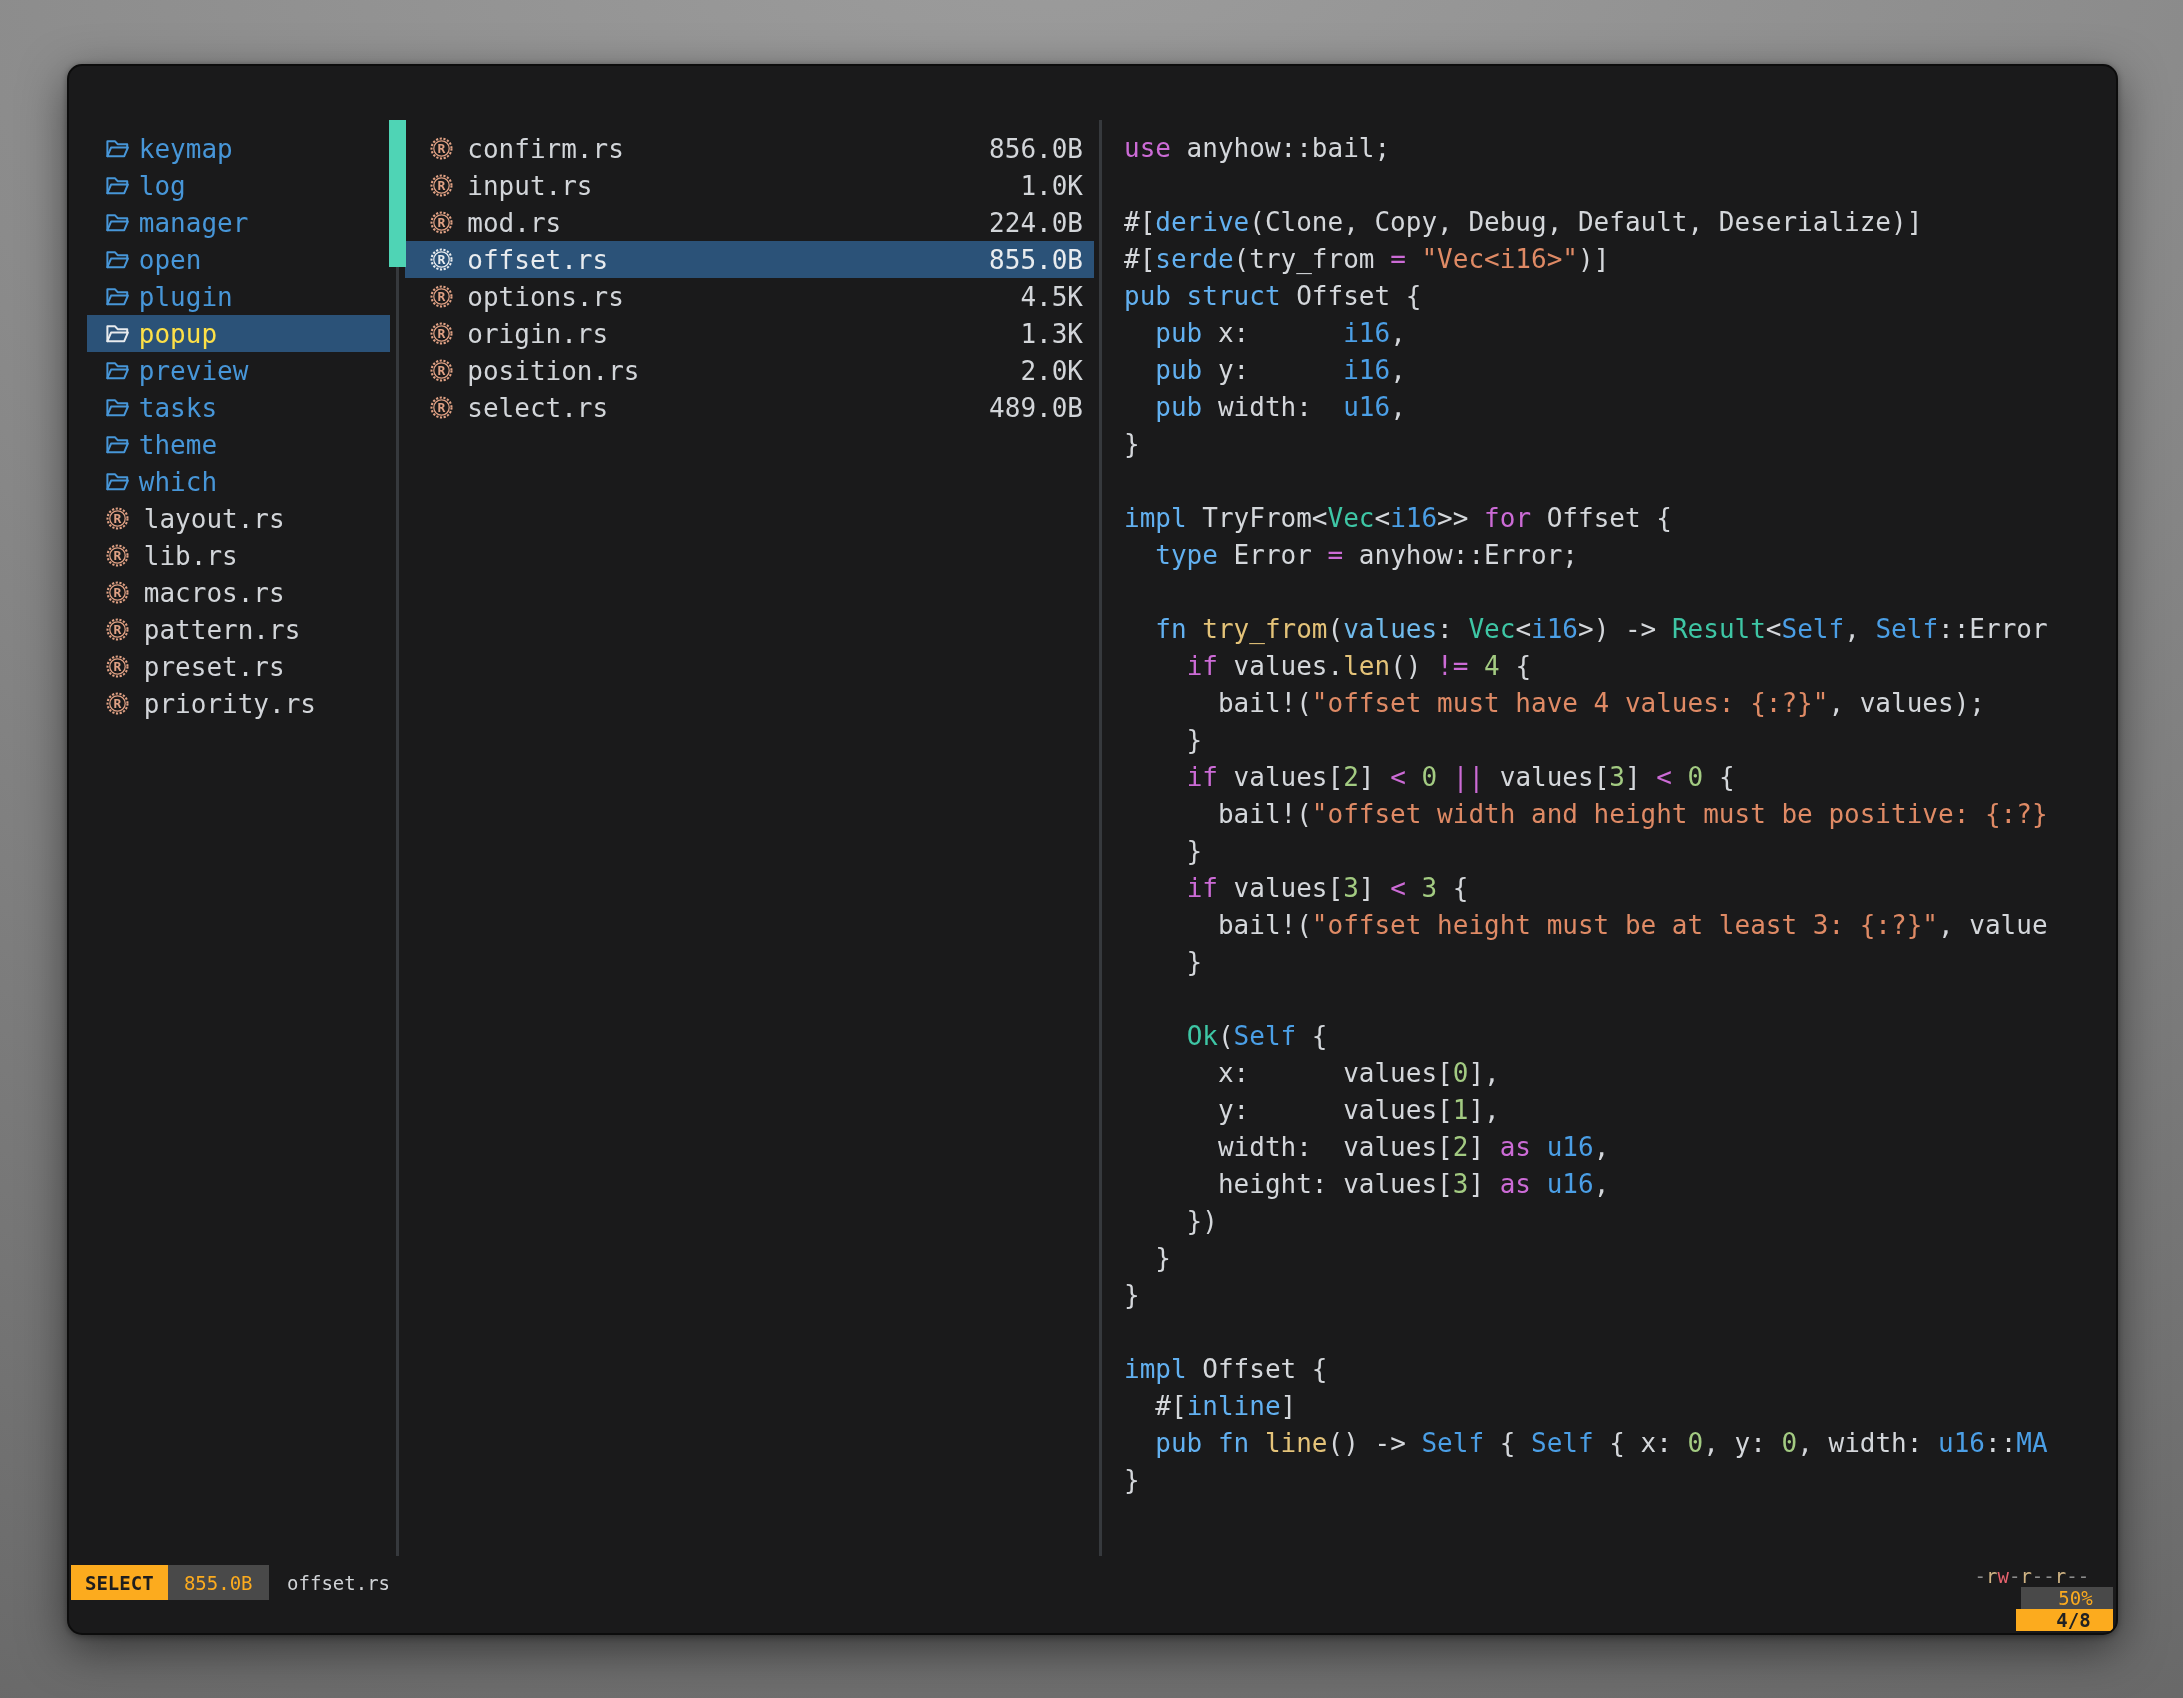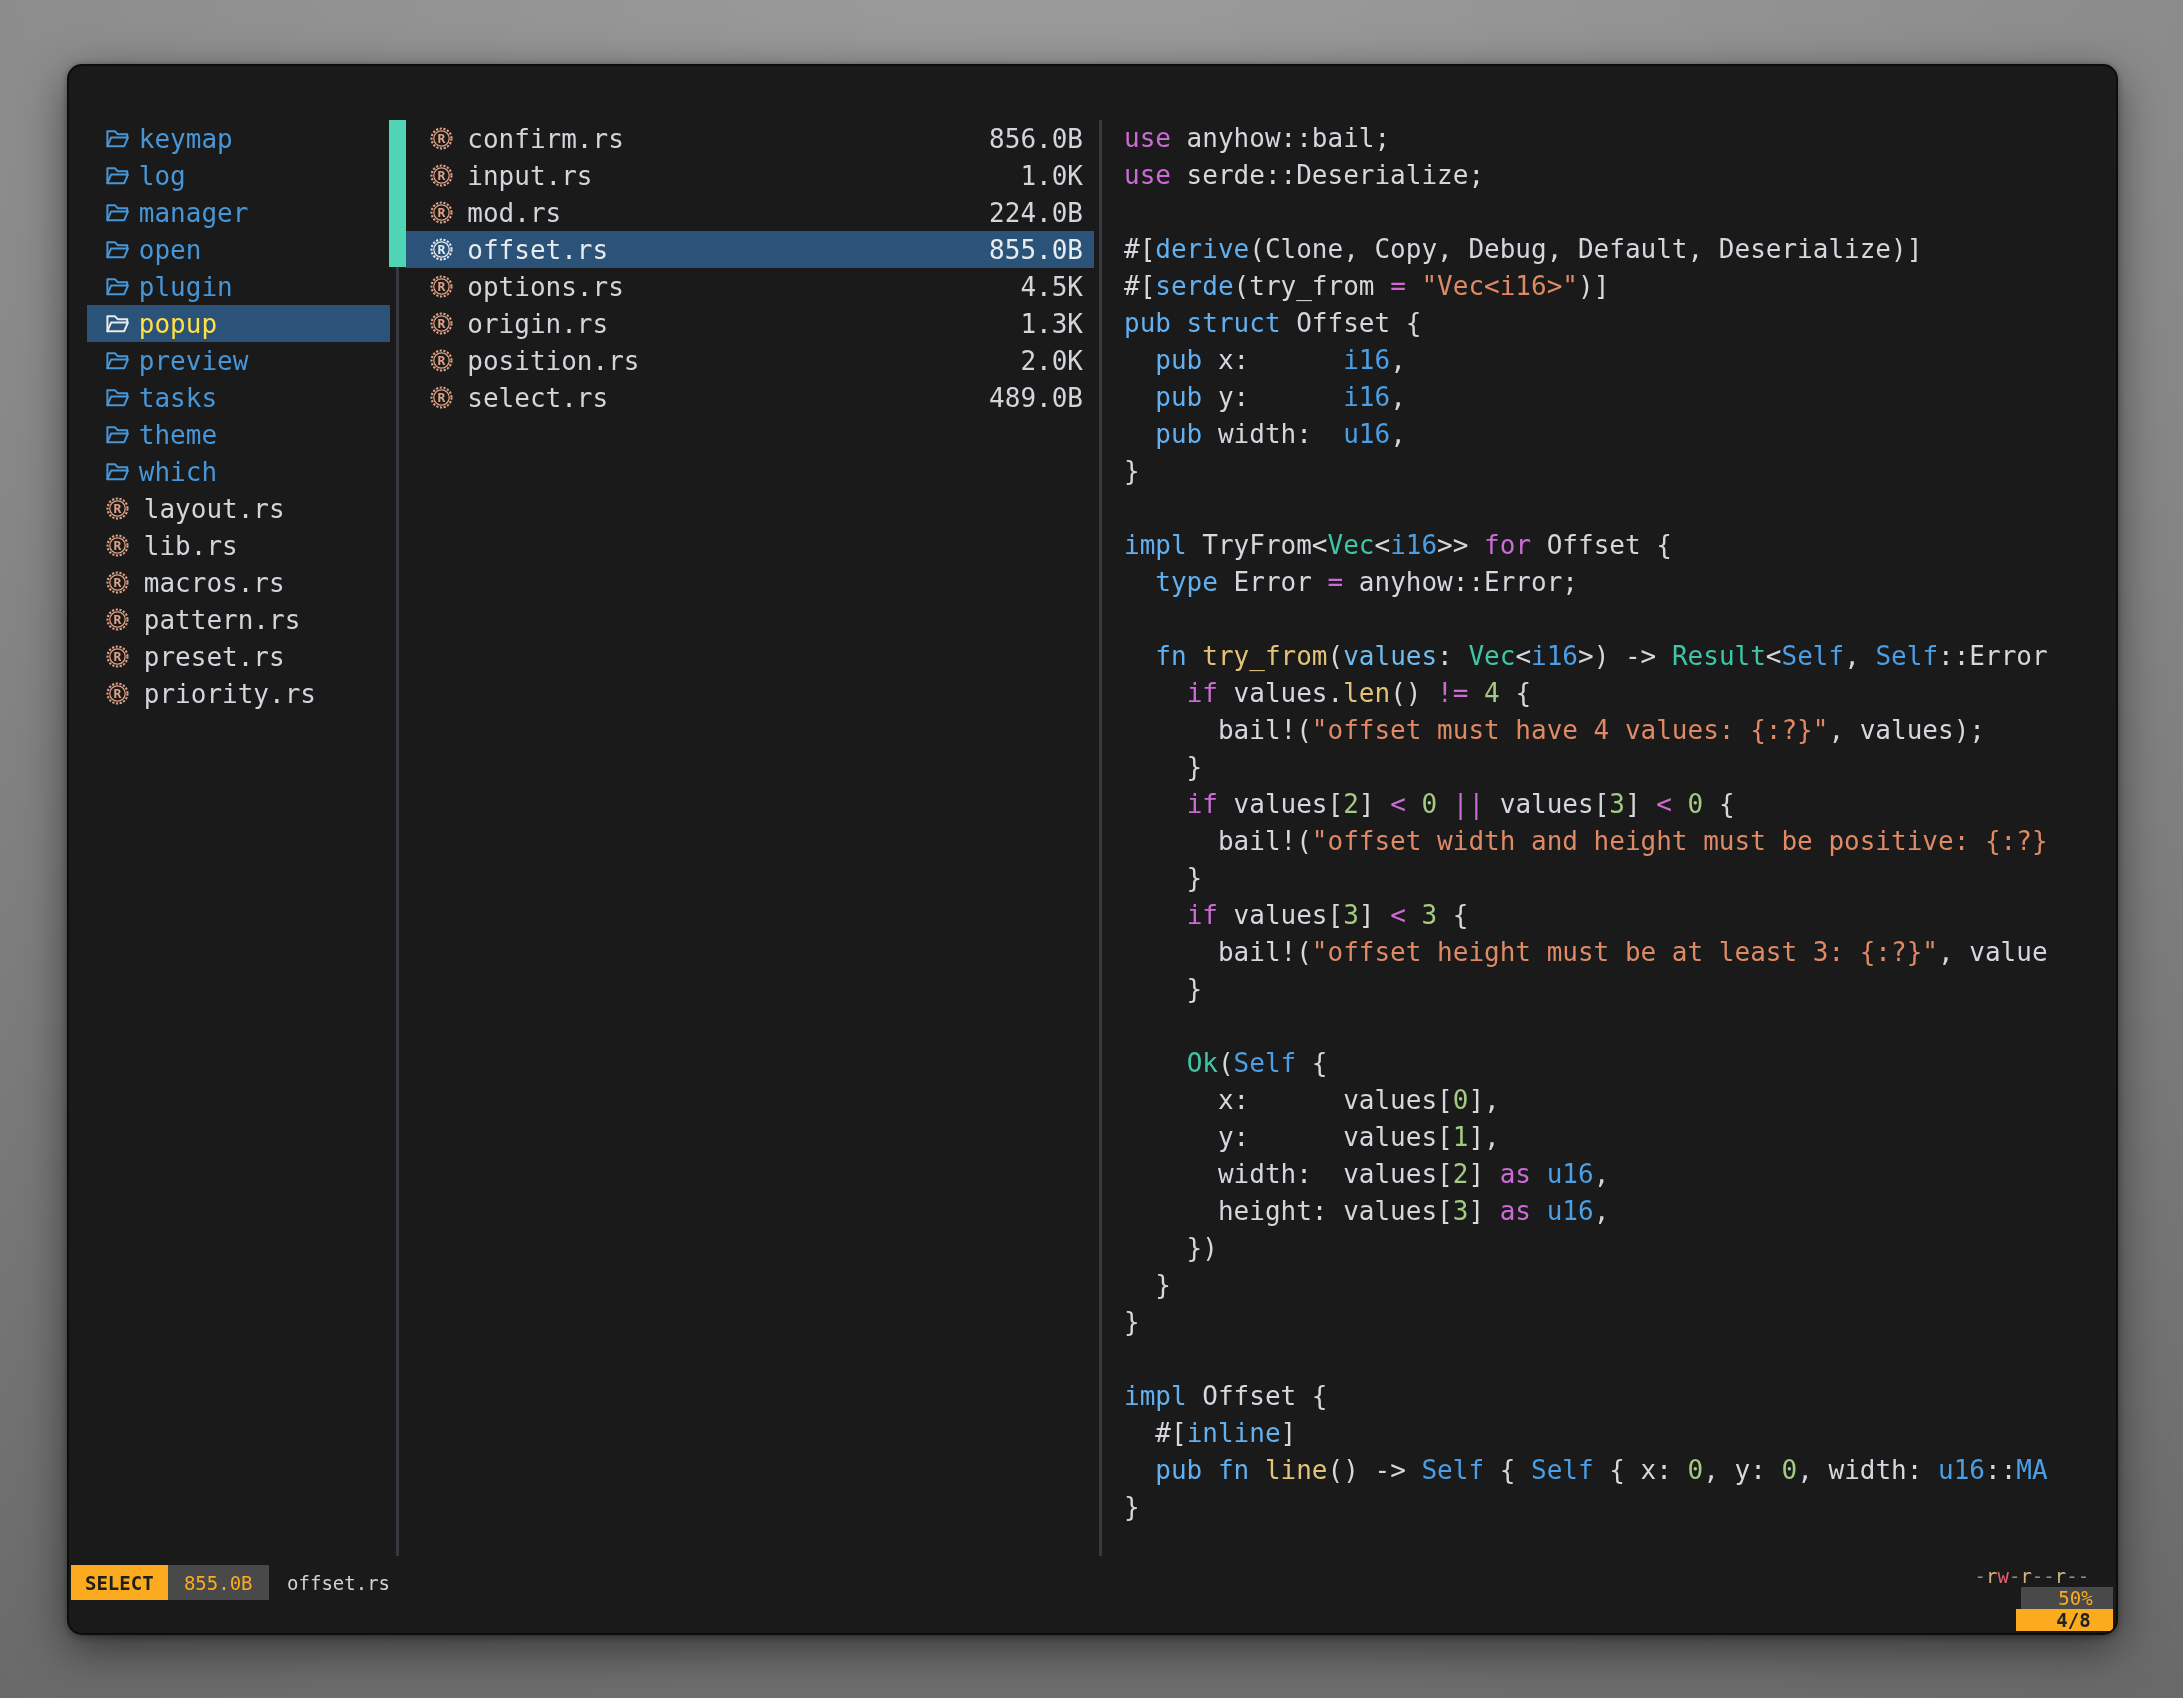--- a/index.html
+++ b/index.html
@@ -23,21 +23,21 @@
     color:var(--txt);
   }
   .window{
     position:absolute; left:67px; top:64px; width:2051px; height:1571px;
     background:var(--bg-window);
     border:2.5px solid #0c0c0c;
     border-radius:15px;
     box-shadow:0 13.4px 45px rgba(0,0,0,.5), 0 1.7px 6.7px rgba(0,0,0,.35);
     overflow:hidden;
   }
-  .pane{position:absolute; top:54px;}
+  .pane{position:absolute; top:64px;}
   .pane-left{left:17.6px; width:303px;}
   .pane-mid{left:336px; width:689px;}
   .pane-preview{left:1055px; right:8.4px; overflow:hidden;}
   .sep{position:absolute; top:54px; height:1436px; width:2.5px; background:var(--sep);}
   .sep-1{left:327px;}
   .sep-2{left:1030px;}
   .marker-bar{
     position:absolute; left:320px; top:54px; width:17px; height:147px;
     background:var(--teal); z-index:3;
   }
@@ -266,21 +266,20 @@
     <text x="12" y="16.6" text-anchor="middle" font-family="DejaVu Sans Mono, monospace" font-size="12.5" font-weight="bold" fill="currentColor" stroke="none">R</text>
   </svg>
 </span><span class="fname">select.rs</span><span class="size">489.0B</span></div>
     </div>
 
   <div class="sep sep-2"></div>
 
   <div class="pane pane-preview">
     <div>
         <div class="code-line"><span class="tok-m">use</span><span class="tok-p"> anyhow::bail;</span></div>
-        <div class="code-line"><span class="tok-m">use</span><span class="tok-p"> serde::Deserialize;</span></div>
         <div class="code-line">&nbsp;</div>
         <div class="code-line"><span class="tok-p">#[</span><span class="tok-k">derive</span><span class="tok-p">(Clone, Copy, Debug, Default, Deserialize)]</span></div>
         <div class="code-line"><span class="tok-p">#[</span><span class="tok-k">serde</span><span class="tok-p">(try_from </span><span class="tok-m">=</span><span class="tok-p"> </span><span class="tok-s">"Vec&lt;i16&gt;"</span><span class="tok-p">)]</span></div>
         <div class="code-line"><span class="tok-k">pub struct</span><span class="tok-p"> Offset {</span></div>
         <div class="code-line"><span class="tok-p">  </span><span class="tok-k">pub</span><span class="tok-p"> x:      </span><span class="tok-t">i16</span><span class="tok-p">,</span></div>
         <div class="code-line"><span class="tok-p">  </span><span class="tok-k">pub</span><span class="tok-p"> y:      </span><span class="tok-t">i16</span><span class="tok-p">,</span></div>
         <div class="code-line"><span class="tok-p">  </span><span class="tok-k">pub</span><span class="tok-p"> width:  </span><span class="tok-t">u16</span><span class="tok-p">,</span></div>
         <div class="code-line"><span class="tok-p">}</span></div>
         <div class="code-line">&nbsp;</div>
         <div class="code-line"><span class="tok-k">impl</span><span class="tok-p"> TryFrom&lt;</span><span class="tok-g">Vec</span><span class="tok-p">&lt;</span><span class="tok-t">i16</span><span class="tok-p">&gt;&gt; </span><span class="tok-m">for</span><span class="tok-p"> Offset {</span></div>

